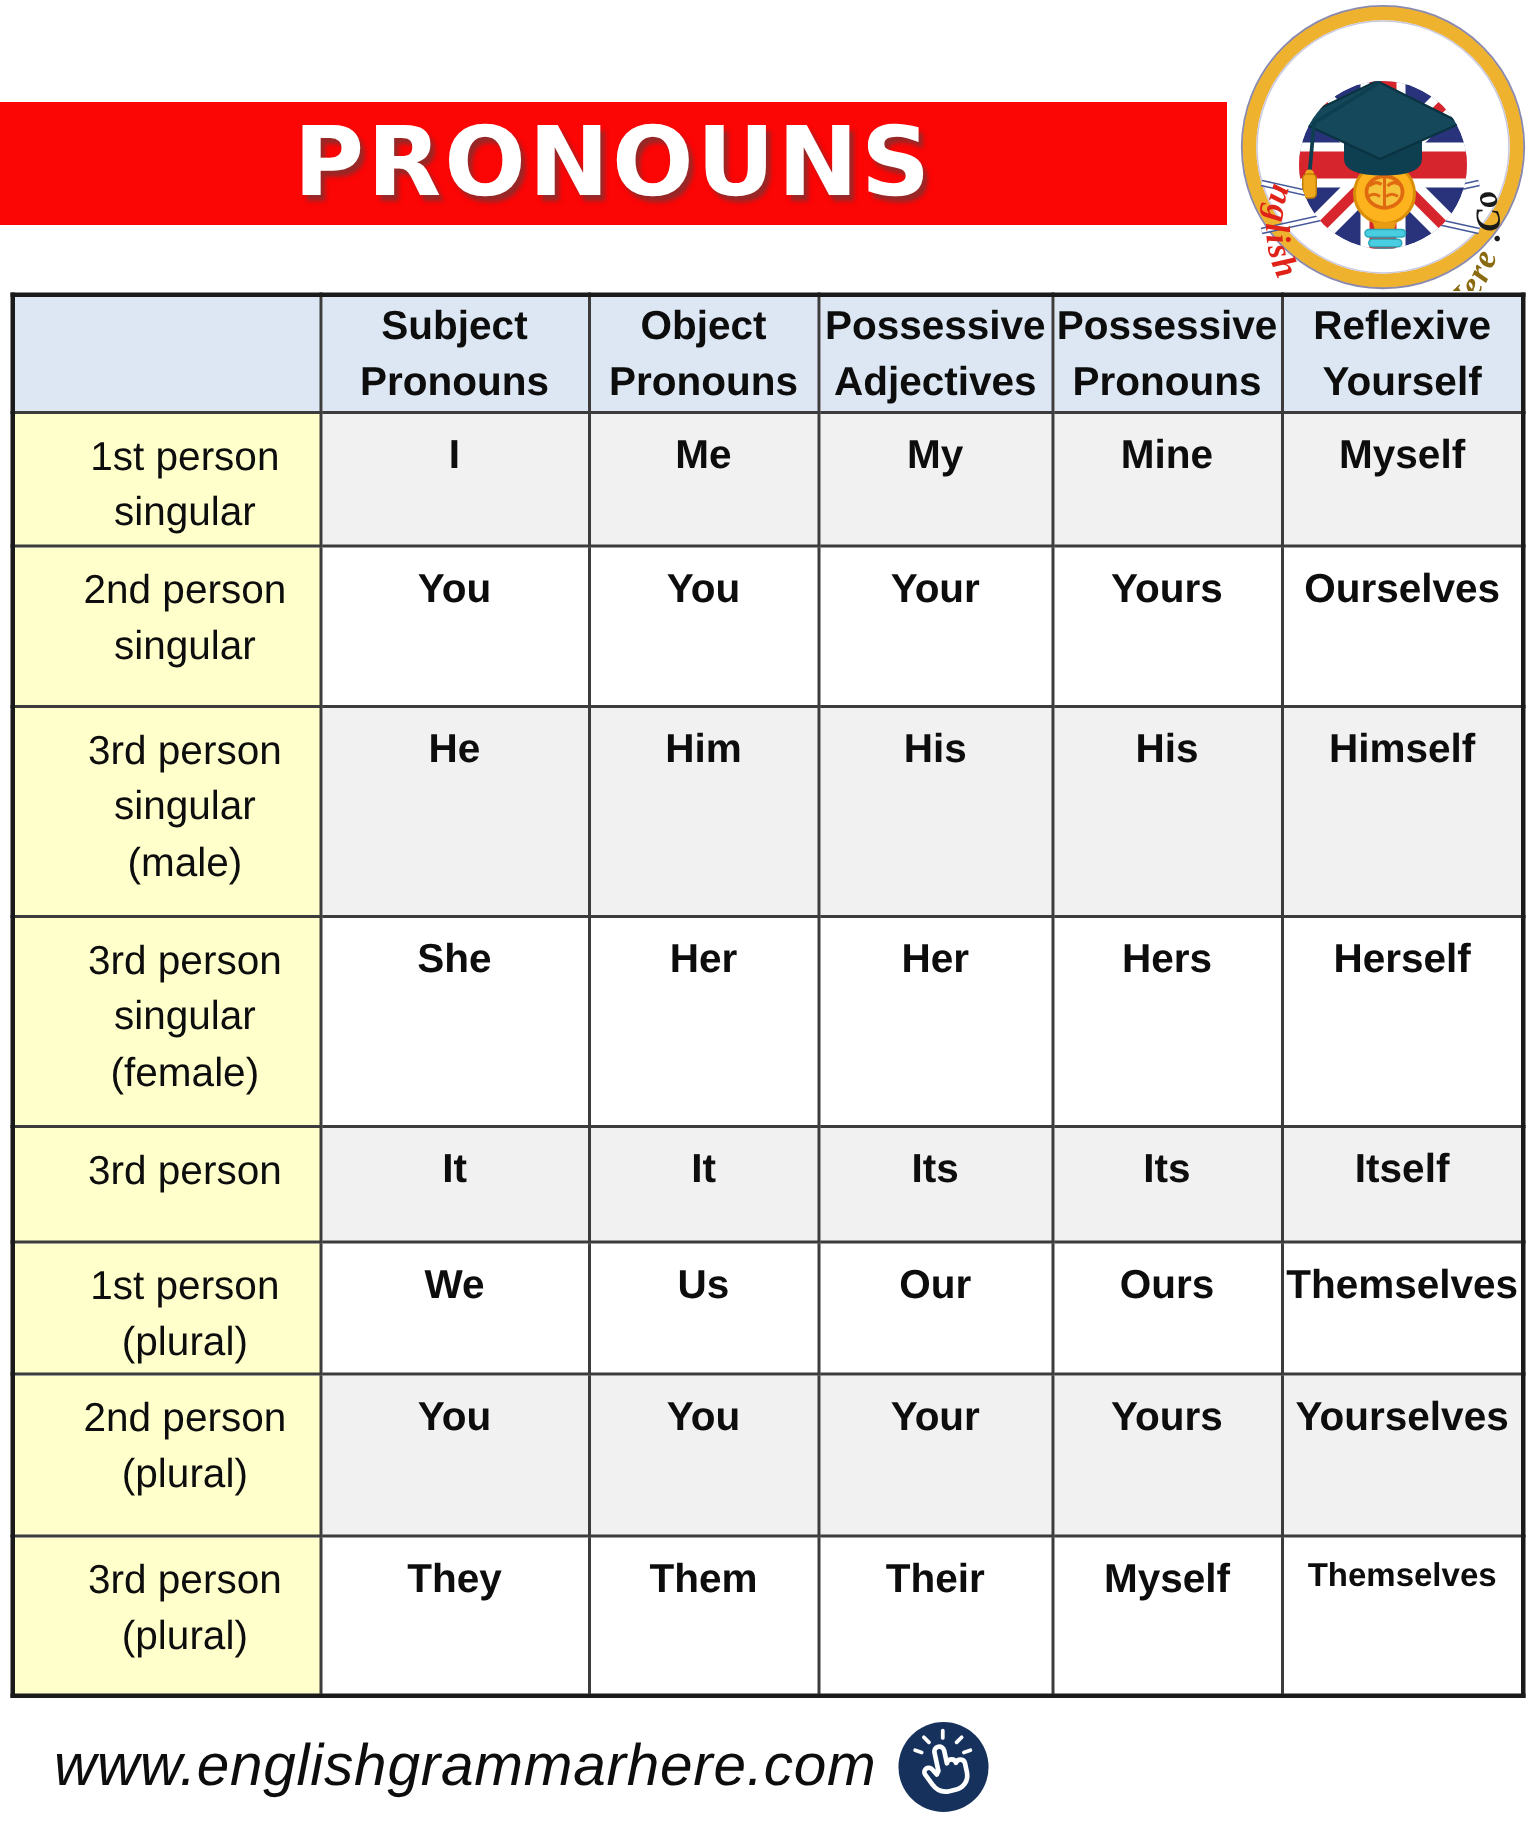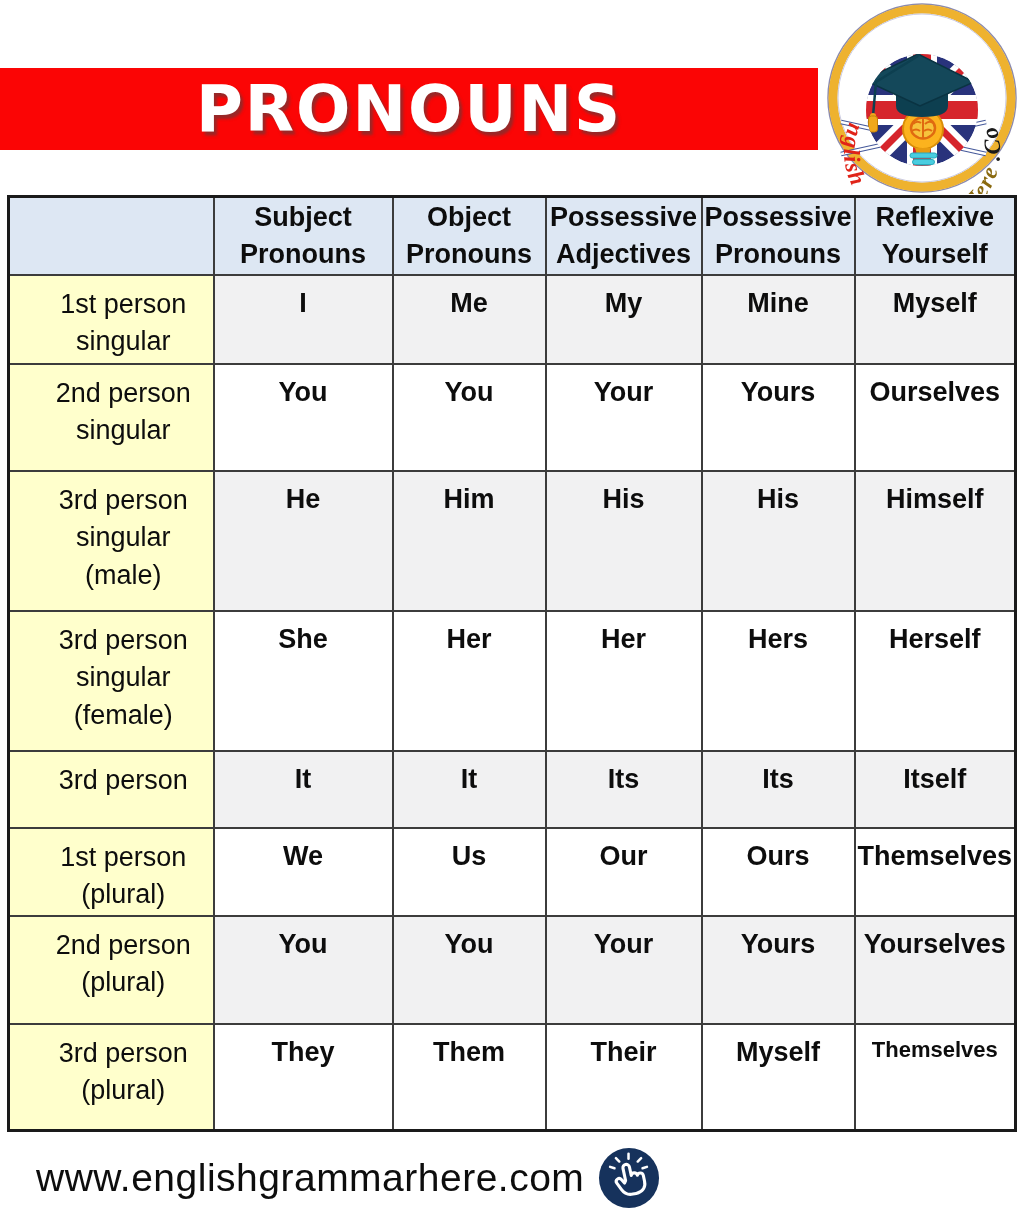--- a/index.html
+++ b/index.html
@@ -50,20 +50,21 @@
   tbody tr:last-child td.data:last-child { font-size:22px; padding-top:12px; }
 
   
   .footer {
     position:absolute; left:36px; top:1146px; height:64px;
     display:flex; align-items:center; gap:14px;
   }
   .footer-url {
     font-size:39px; color:#0d0d0d; letter-spacing:0.5px;
     font-family:"Liberation Sans",sans-serif;
+    font-style:italic;
   }
   .click-icon { width:62px; height:62px; flex:0 0 auto; }
 </style>
 </head>
 <body>
 
 <div class="banner">
   <div class="banner-title">PRONOUNS</div>
 </div>
 

